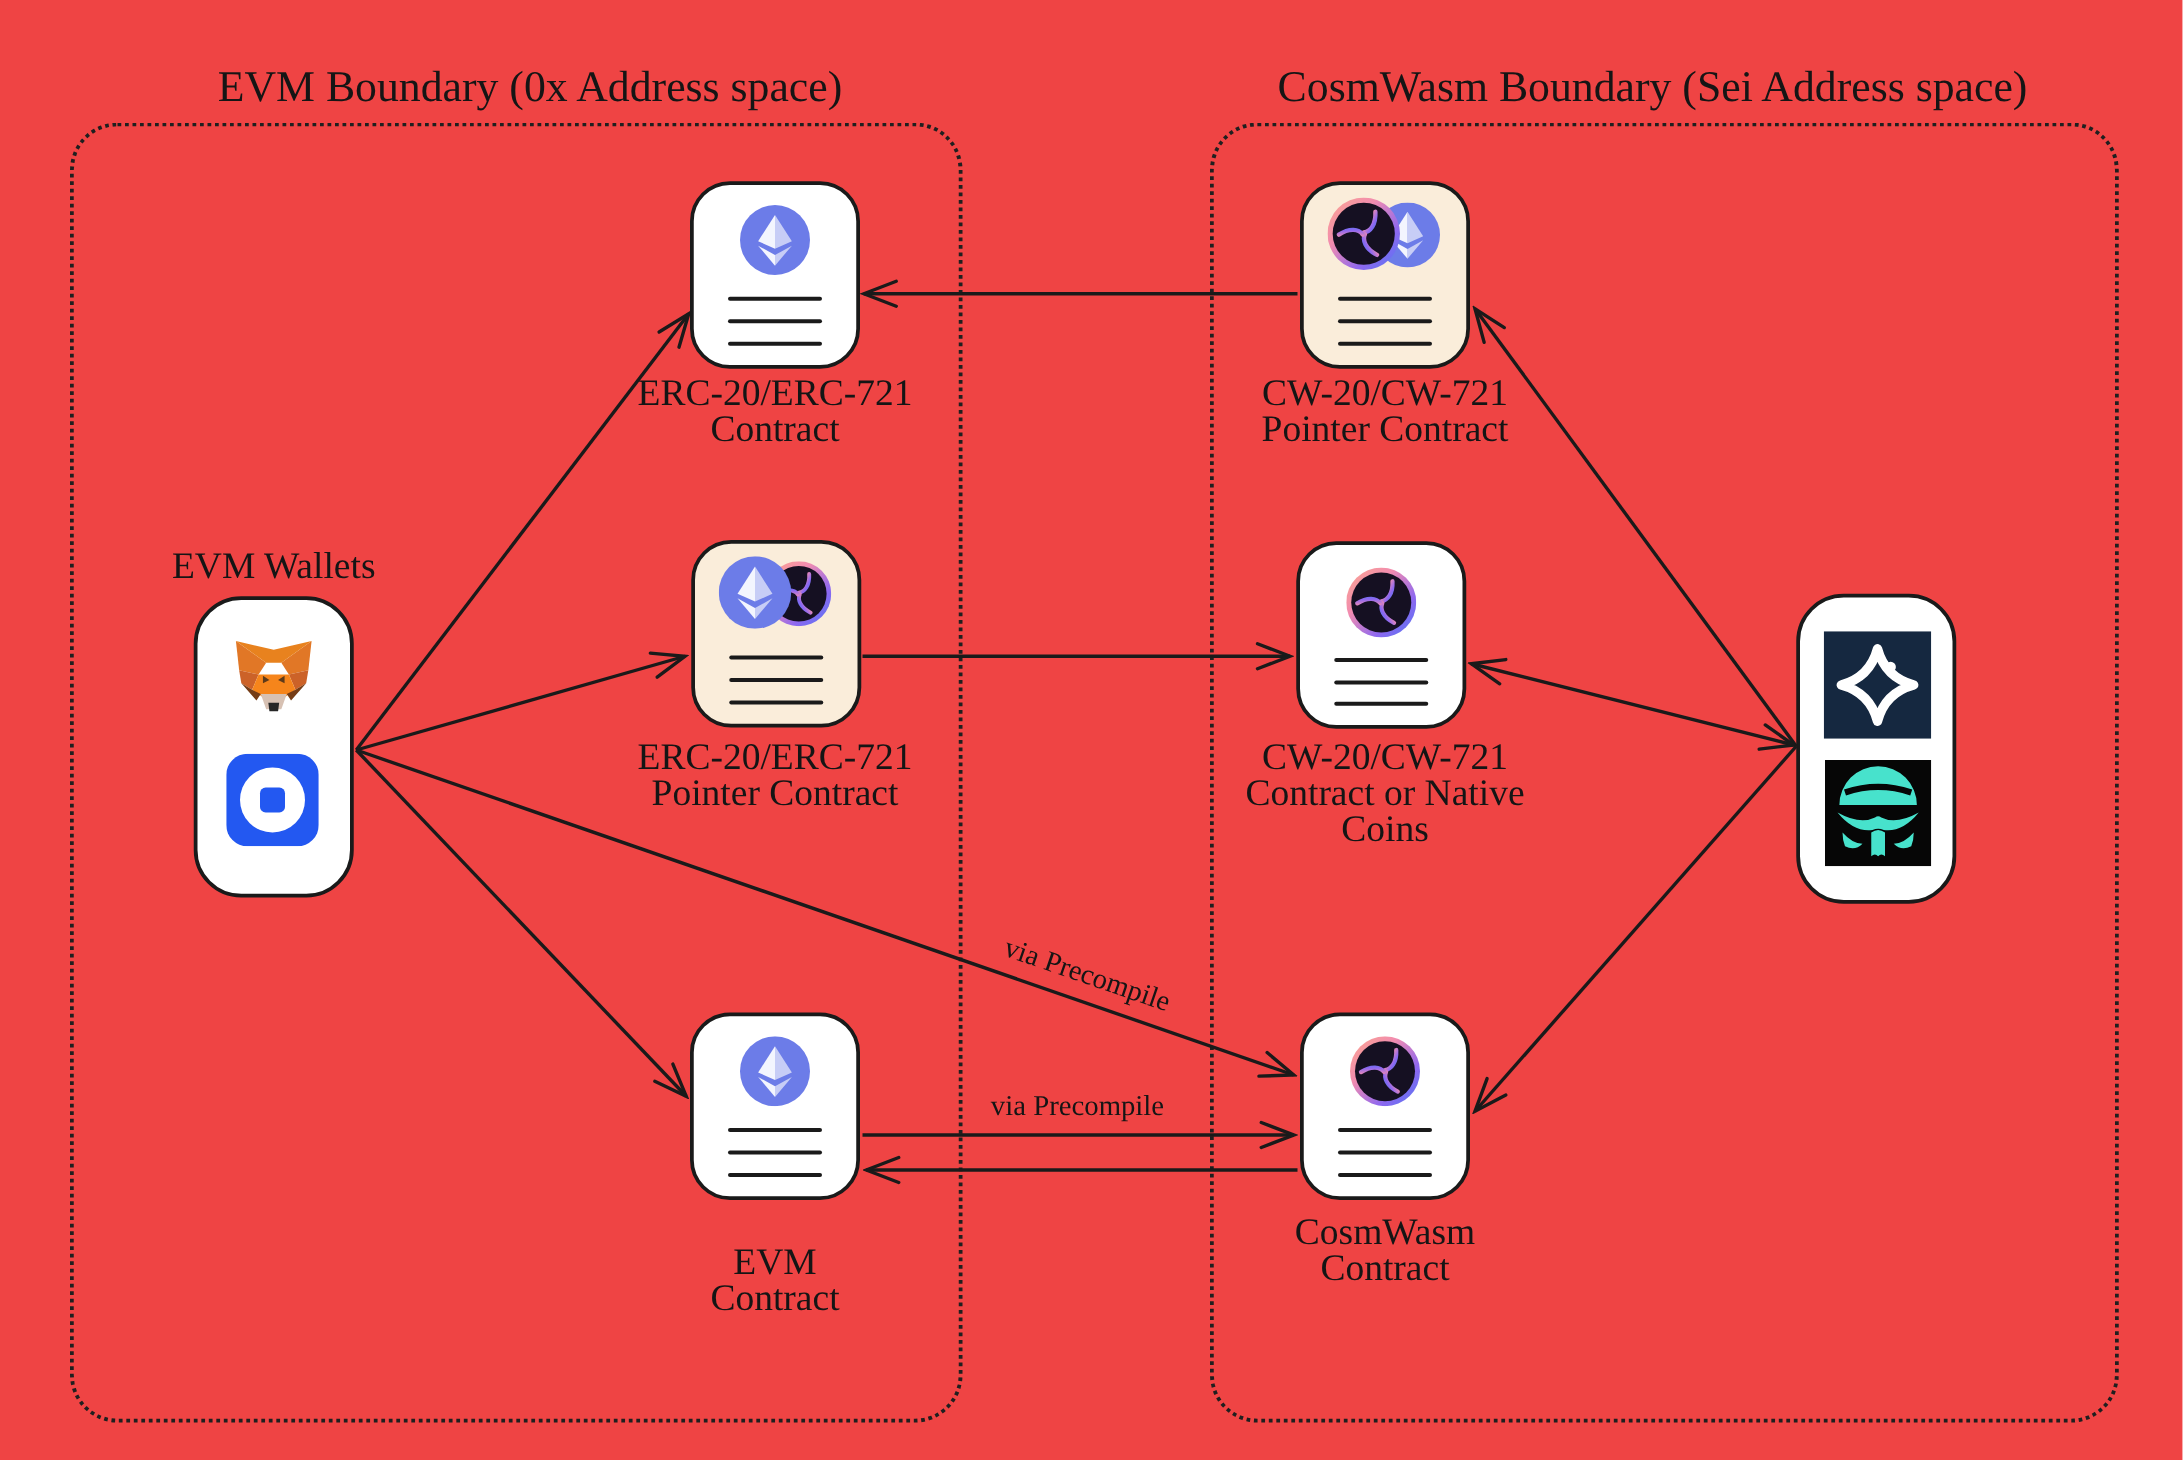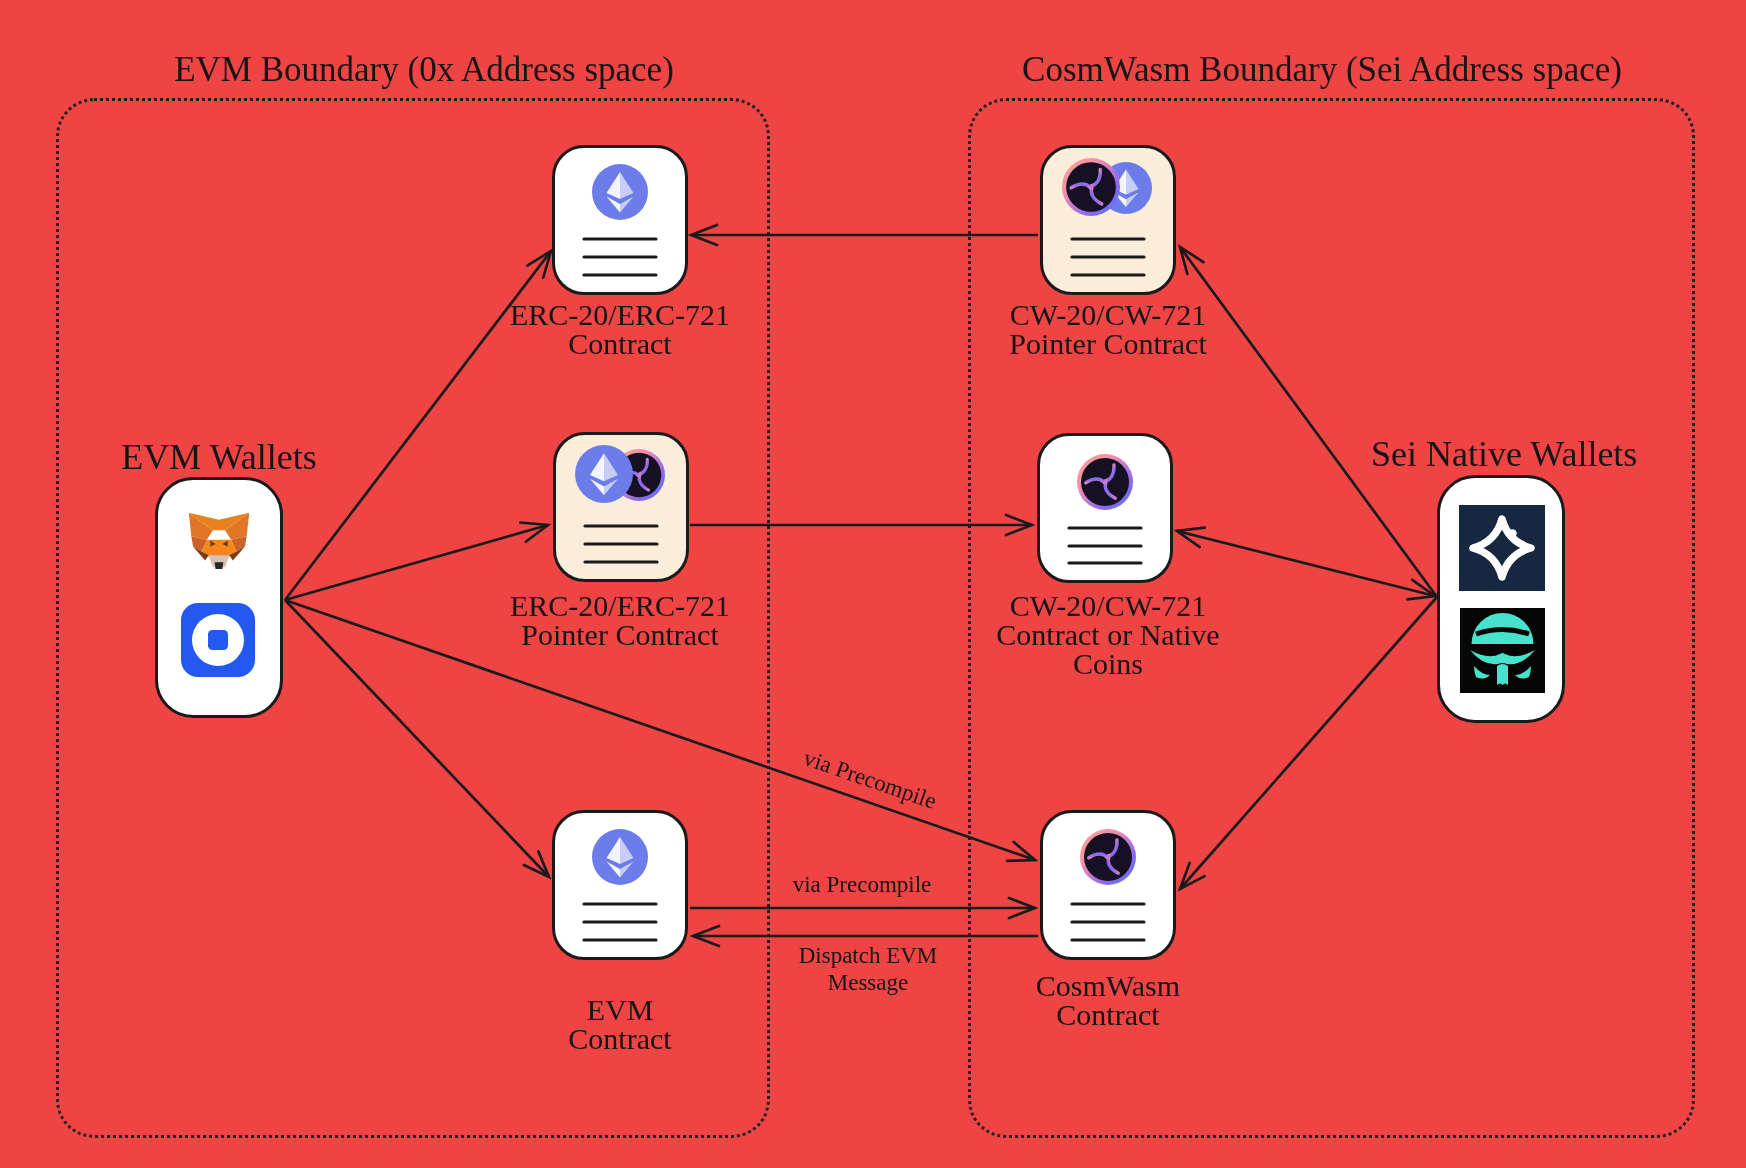--- a/index.html
+++ b/index.html
@@ -13,21 +13,21 @@
   }
   .boundary-title{
     position:absolute;font-size:35px;color:#151515;text-align:center;
     white-space:nowrap;letter-spacing:0px;
   }
   .wallet-box{
     position:absolute;border:3px solid #1a1a1a;border-radius:38px;
     background:#fff;box-sizing:border-box;
   }
   .wallet-label{
-    position:absolute;font-size:36px;color:#151515;text-align:center;white-space:nowrap;
+    position:absolute;font-size:30px;color:#151515;text-align:center;white-space:nowrap;
   }
   .wallet-icon{position:absolute;}
   .node{
     position:absolute;width:136px;height:150px;border:3px solid #1a1a1a;
     border-radius:32px;background:#fff;box-sizing:border-box;
   }
   .node.pointer{background:#FAEDDA;}
   .node-label{
     position:absolute;width:300px;font-size:30px;line-height:29px;color:#151515;
     text-align:center;white-space:pre-line;
@@ -116,21 +116,20 @@
   <div class="wallet-label" style="left:89px;top:436px;width:260px;">EVM Wallets</div>
   <div class="wallet-box" style="left:155px;top:477px;width:128px;height:241px;">
     <svg class="wallet-icon" style="left:26px;top:32px;" width="70" height="64" viewBox="0 0 80 74">
         <use href="#ic-metamask"></use>
       </svg>
     <svg class="wallet-icon" style="left:23px;top:123px;" width="74" height="74" viewBox="0 0 74 74">
         <use href="#ic-coinbase"></use>
       </svg>
   </div>
 
-  <div class="wallet-label" style="left:1371px;top:433px;width:260px;">Sei Native Wallets</div>
   <div class="wallet-box" style="left:1437px;top:475px;width:128px;height:248px;">
     <svg class="wallet-icon" style="left:19px;top:27px;" width="86" height="86" viewBox="0 0 86 86">
         <use href="#ic-compass"></use>
       </svg>
     <svg class="wallet-icon" style="left:20px;top:130px;" width="85" height="85" viewBox="0 0 85 85">
         <use href="#ic-fin"></use>
       </svg>
   </div>
 
   <div class="node" style="left:552px;top:145px;">
@@ -209,22 +208,20 @@
 Pointer Contract</div>
   <div class="node-label" style="left:958px;top:591px;">CW-20/CW-721
 Contract or Native Coins</div>
   <div class="node-label" style="left:470px;top:971px;margin-top:24px;">EVM
 Contract</div>
   <div class="node-label" style="left:958px;top:971px;">CosmWasm
 Contract</div>
 
   <div class="edge-label" style="left:770px;top:766px;transform:rotate(19deg);">via Precompile</div>
   <div class="edge-label" style="left:762px;top:871px;">via Precompile</div>
-  <div class="edge-label" style="left:768px;top:942px;">Dispatch EVM
-Message</div>
 
   <svg id="edges" width="1746" height="1168" viewBox="0 0 1746 1168">
     <defs>
       <marker id="ah" viewBox="0 0 32 24" refX="29" refY="12" markerWidth="32" markerHeight="24" orient="auto" markerUnits="userSpaceOnUse">
         <path d="M3,2 L29,12 L3,22" fill="none" stroke="#1a1a1a" stroke-width="2.7" stroke-linecap="round"></path>
       </marker>
       <marker id="ahs" viewBox="0 0 32 24" refX="29" refY="12" markerWidth="32" markerHeight="24" orient="auto-start-reverse" markerUnits="userSpaceOnUse">
         <path d="M3,2 L29,12 L3,22" fill="none" stroke="#1a1a1a" stroke-width="2.7" stroke-linecap="round"></path>
       </marker>
     </defs>

